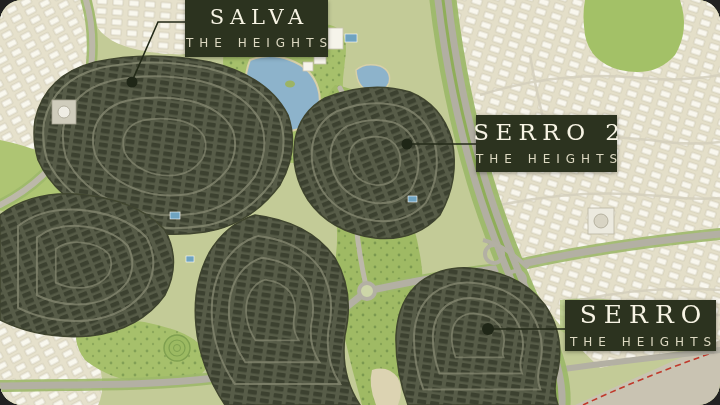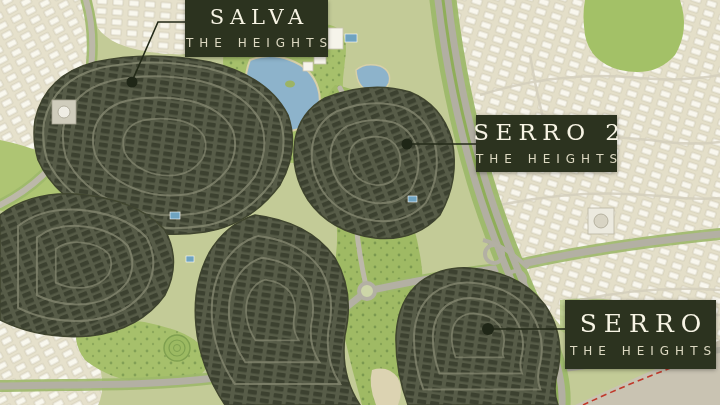--- a/index.html
+++ b/index.html
@@ -1,29 +1,29 @@
 <!DOCTYPE html>
 <html><head>
 <meta charset="utf-8">
 <style>
   html,body{margin:0;padding:0;background:#222;}
   #stage{position:relative;width:720px;height:405px;overflow:hidden;background:#c3cb97;
-         font-family:"Liberation Sans",sans-serif;}
+         font-family:"Liberation Sans",sans-serif;border-radius:22px;}
   #map-svg{position:absolute;left:0;top:0;}
   .callout{position:absolute;background:#2c331f;color:#f7f4e4;display:flex;flex-direction:column;
            align-items:center;justify-content:center;box-shadow:0 1px 4px rgba(0,0,0,.35);}
   .callout .title{font-family:"DejaVu Serif","Liberation Serif",serif;font-weight:400;
                   letter-spacing:.28em;text-indent:.28em;line-height:1;white-space:nowrap;}
   .callout .subtitle{font-family:"DejaVu Sans","Liberation Sans",sans-serif;font-size:12px;
                      letter-spacing:.5em;text-indent:.5em;color:#ddd9c2;margin-top:8px;white-space:nowrap;}
   #callout-salva {left:185px;top:0;width:143px;height:57px;}
   #callout-salva .title{font-size:21px;}
   #callout-serro2{left:476px;top:115px;width:141px;height:57px;}
   #callout-serro2 .title{font-size:23px;}
-  #callout-serro {left:565px;top:300px;width:151px;height:69px;}
+  #callout-serro {left:565px;top:300px;width:151px;height:51px;}
   #callout-serro .title{font-size:25px;}
 </style>
 </head>
 <body>
 
 <div id="stage">
 
 <svg id="map-svg" width="720" height="405" viewBox="0 0 720 405" xmlns="http://www.w3.org/2000/svg">
   <defs>
 

